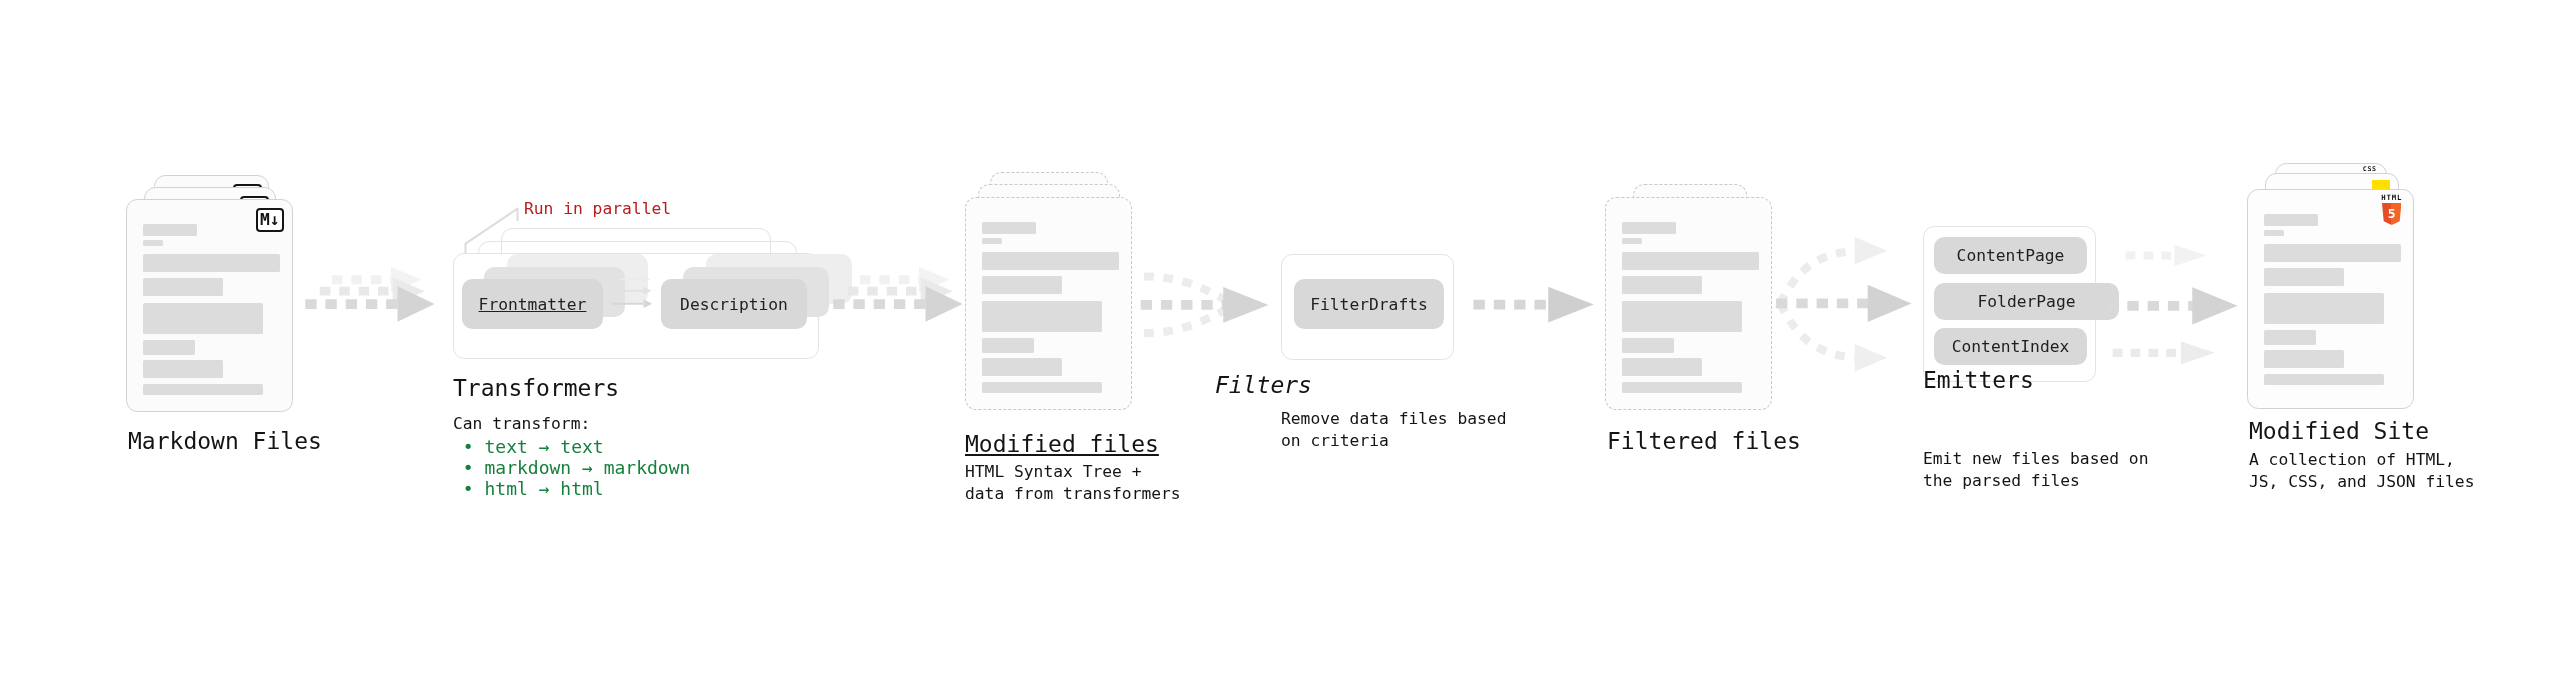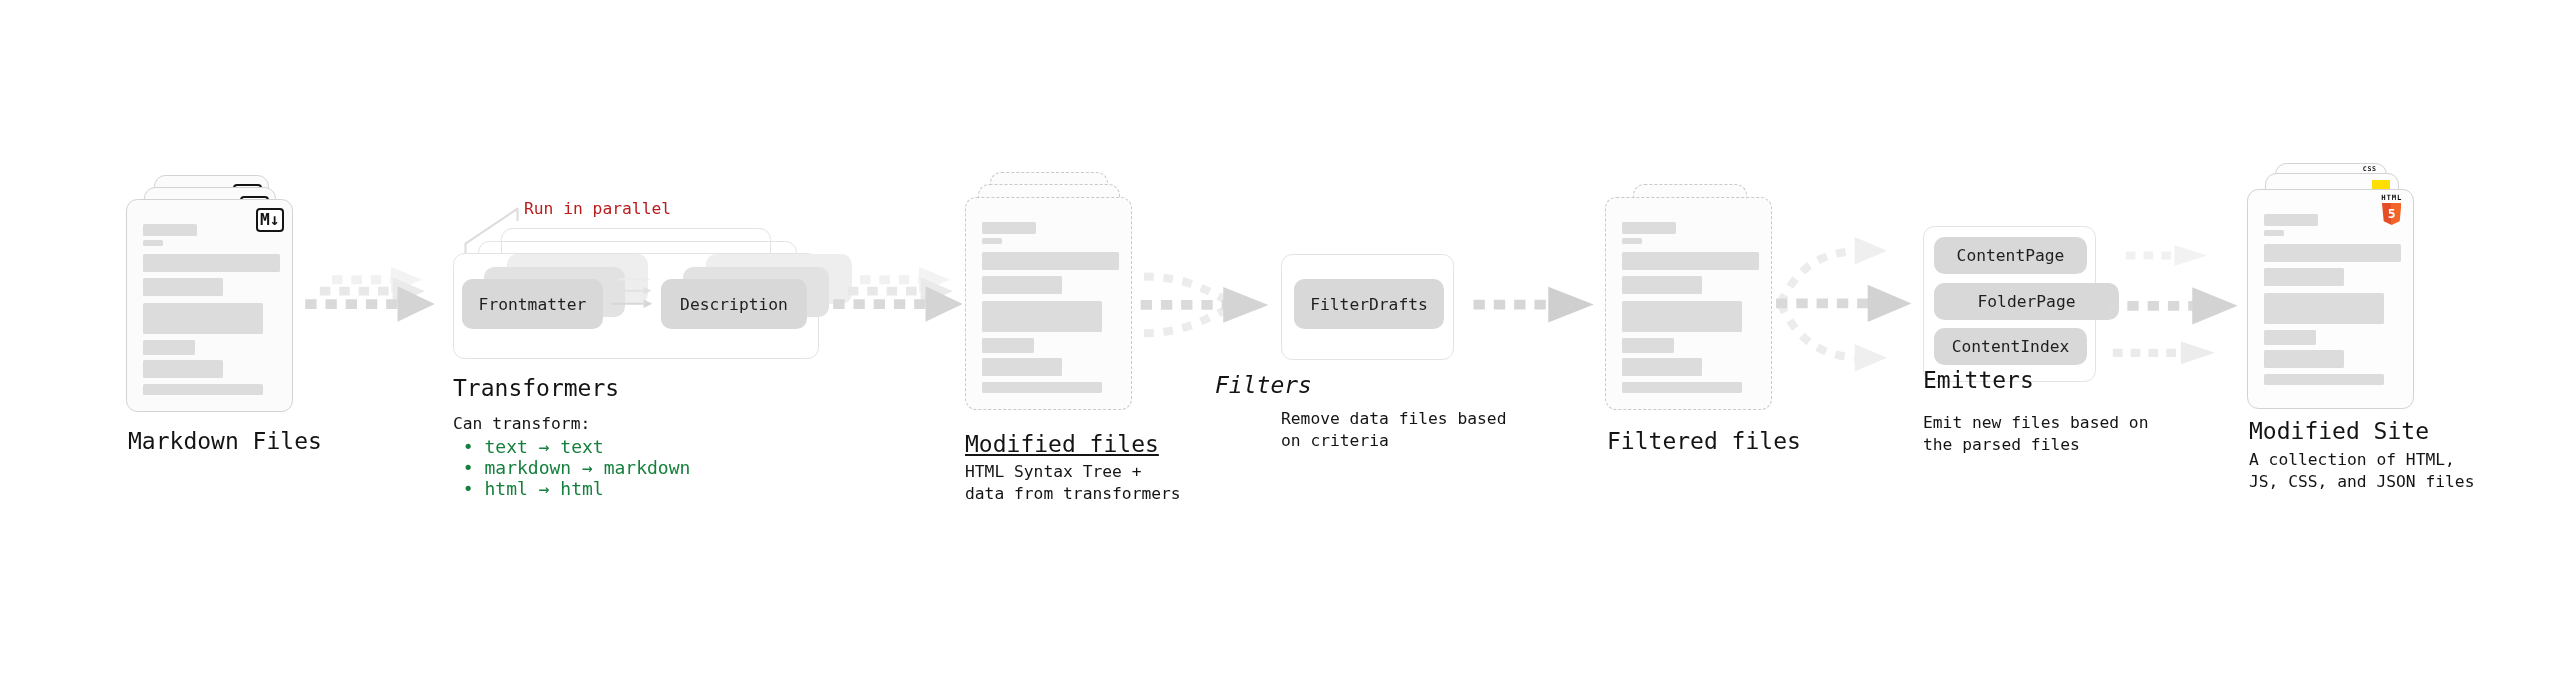--- a/index.html
+++ b/index.html
@@ -93,21 +93,21 @@
     <div class="panel panel--ghost" style="left:478px; top:241px; width:319px; height:106px;"></div>
     <div class="panel" style="left:453px; top:253px; width:366px; height:106px;"></div>
 
     <svg class="svgabs" style="left:459px; top:203px;" width="65" height="52" viewBox="0 0 80 64">
       <path d="M 72 22 L 72 7 L 8 50 L 8 62" fill="none" stroke="#dcdcdc" stroke-width="2.5" stroke-linejoin="round"></path>
     </svg>
     <div class="annotation" style="left:524px; top:199px;">Run in parallel</div>
 
     <div class="gbox gbox--g3" style="left:507px; top:254px; width:141px; height:50px;"></div>
     <div class="gbox gbox--g2" style="left:484px; top:267px; width:141px; height:50px;"></div>
-    <div class="gbox" style="left:462px; top:279px; width:141px; height:50px;">Frontmatter</div>
+    <div class="gbox" style="left:462px; top:279px; width:141px; height:50px;text-decoration:underline;">Frontmatter</div>
 
     <div class="gbox gbox--g3" style="left:706px; top:254px; width:146px; height:50px;"></div>
     <div class="gbox gbox--g2" style="left:683px; top:267px; width:146px; height:50px;"></div>
     <div class="gbox" style="left:661px; top:279px; width:146px; height:50px;">Description</div>
 
     <svg class="svgabs" style="left:608px; top:273px;" width="50" height="42" viewBox="0 0 62 52">
       <line x1="14" y1="8" x2="42" y2="8" stroke="#ebebeb" stroke-width="2.5"></line>
       <polygon points="42,3.5 52,8 42,12.5" fill="#ebebeb"></polygon>
       <line x1="12" y1="22" x2="44" y2="22" stroke="#e2e2e2" stroke-width="2.5"></line>
       <polygon points="44,17 54,22 44,27" fill="#e2e2e2"></polygon>
@@ -194,21 +194,21 @@
     <line x1="5" y1="95" x2="120" y2="95" stroke="#d9d9d9" stroke-width="12" stroke-dasharray="14 11"></line>
     <polygon points="118,72 172,95 118,118" fill="#d2d2d2"></polygon>
   </svg>
 
   <div>
     <div class="panel" style="left:1923px; top:226px; width:173px; height:156px;"></div>
     <div class="gbox" style="left:1934px; top:237px; width:153px; height:37px;">ContentPage</div>
     <div class="gbox" style="left:1934px; top:283px; width:185px; height:37px;">FolderPage</div>
     <div class="gbox" style="left:1934px; top:328px; width:153px; height:37px;">ContentIndex</div>
     <div class="node-label" style="left:1923px; top:367px;">Emitters</div>
-    <div class="node-sub" style="left:1923px; top:412px;">Emit new files based on
+    <div class="node-sub" style="left:1923px; top:448px;">Emit new files based on
 the parsed files</div>
   </div>
 
   <svg class="svgabs" style="left:2103px; top:244px;" width="142" height="122" viewBox="0 0 175 150">
     <line x1="28" y1="14" x2="90" y2="14" stroke="#f1f1f1" stroke-width="10" stroke-dasharray="12 10"></line>
     <polygon points="88,1 128,14 88,27" fill="#f2f2f2"></polygon>
     <line x1="5" y1="76" x2="112" y2="76" stroke="#d9d9d9" stroke-width="12" stroke-dasharray="14 11"></line>
     <polygon points="110,53 166,76 110,99" fill="#d3d3d3"></polygon>
     <line x1="12" y1="134" x2="98" y2="134" stroke="#eaeaea" stroke-width="10" stroke-dasharray="12 10"></line>
     <polygon points="96,120 138,134 96,148" fill="#ececec"></polygon>

